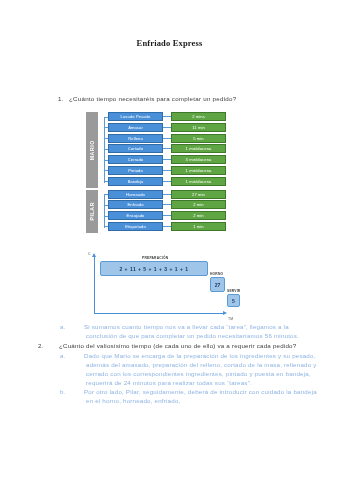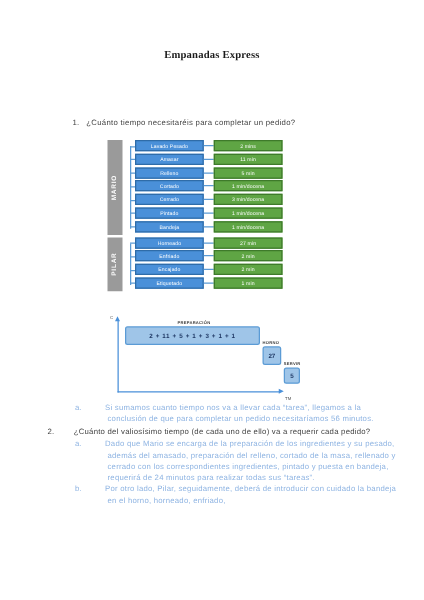--- a/index.html
+++ b/index.html
@@ -267,21 +267,21 @@
     color: #3f3f3f;
     margin-top: 1px;
   }
   .mark { display: inline-block; width: 11px; }
 </style>
 </head>
 <body>
 
 <div class="page">
 
-  <div class="doc-title">Empanadas Express</div>
+  <div class="doc-title">Enfriado Express</div>
 
   <div class="q1">
     <span class="num">1.</span><span>¿Cuánto tiempo necesitaréis para completar un pedido?</span>
   </div>
 
   <div class="diagram">
 
     <div class="group">
       <div class="group-bar">
         <span>MARIO</span>

